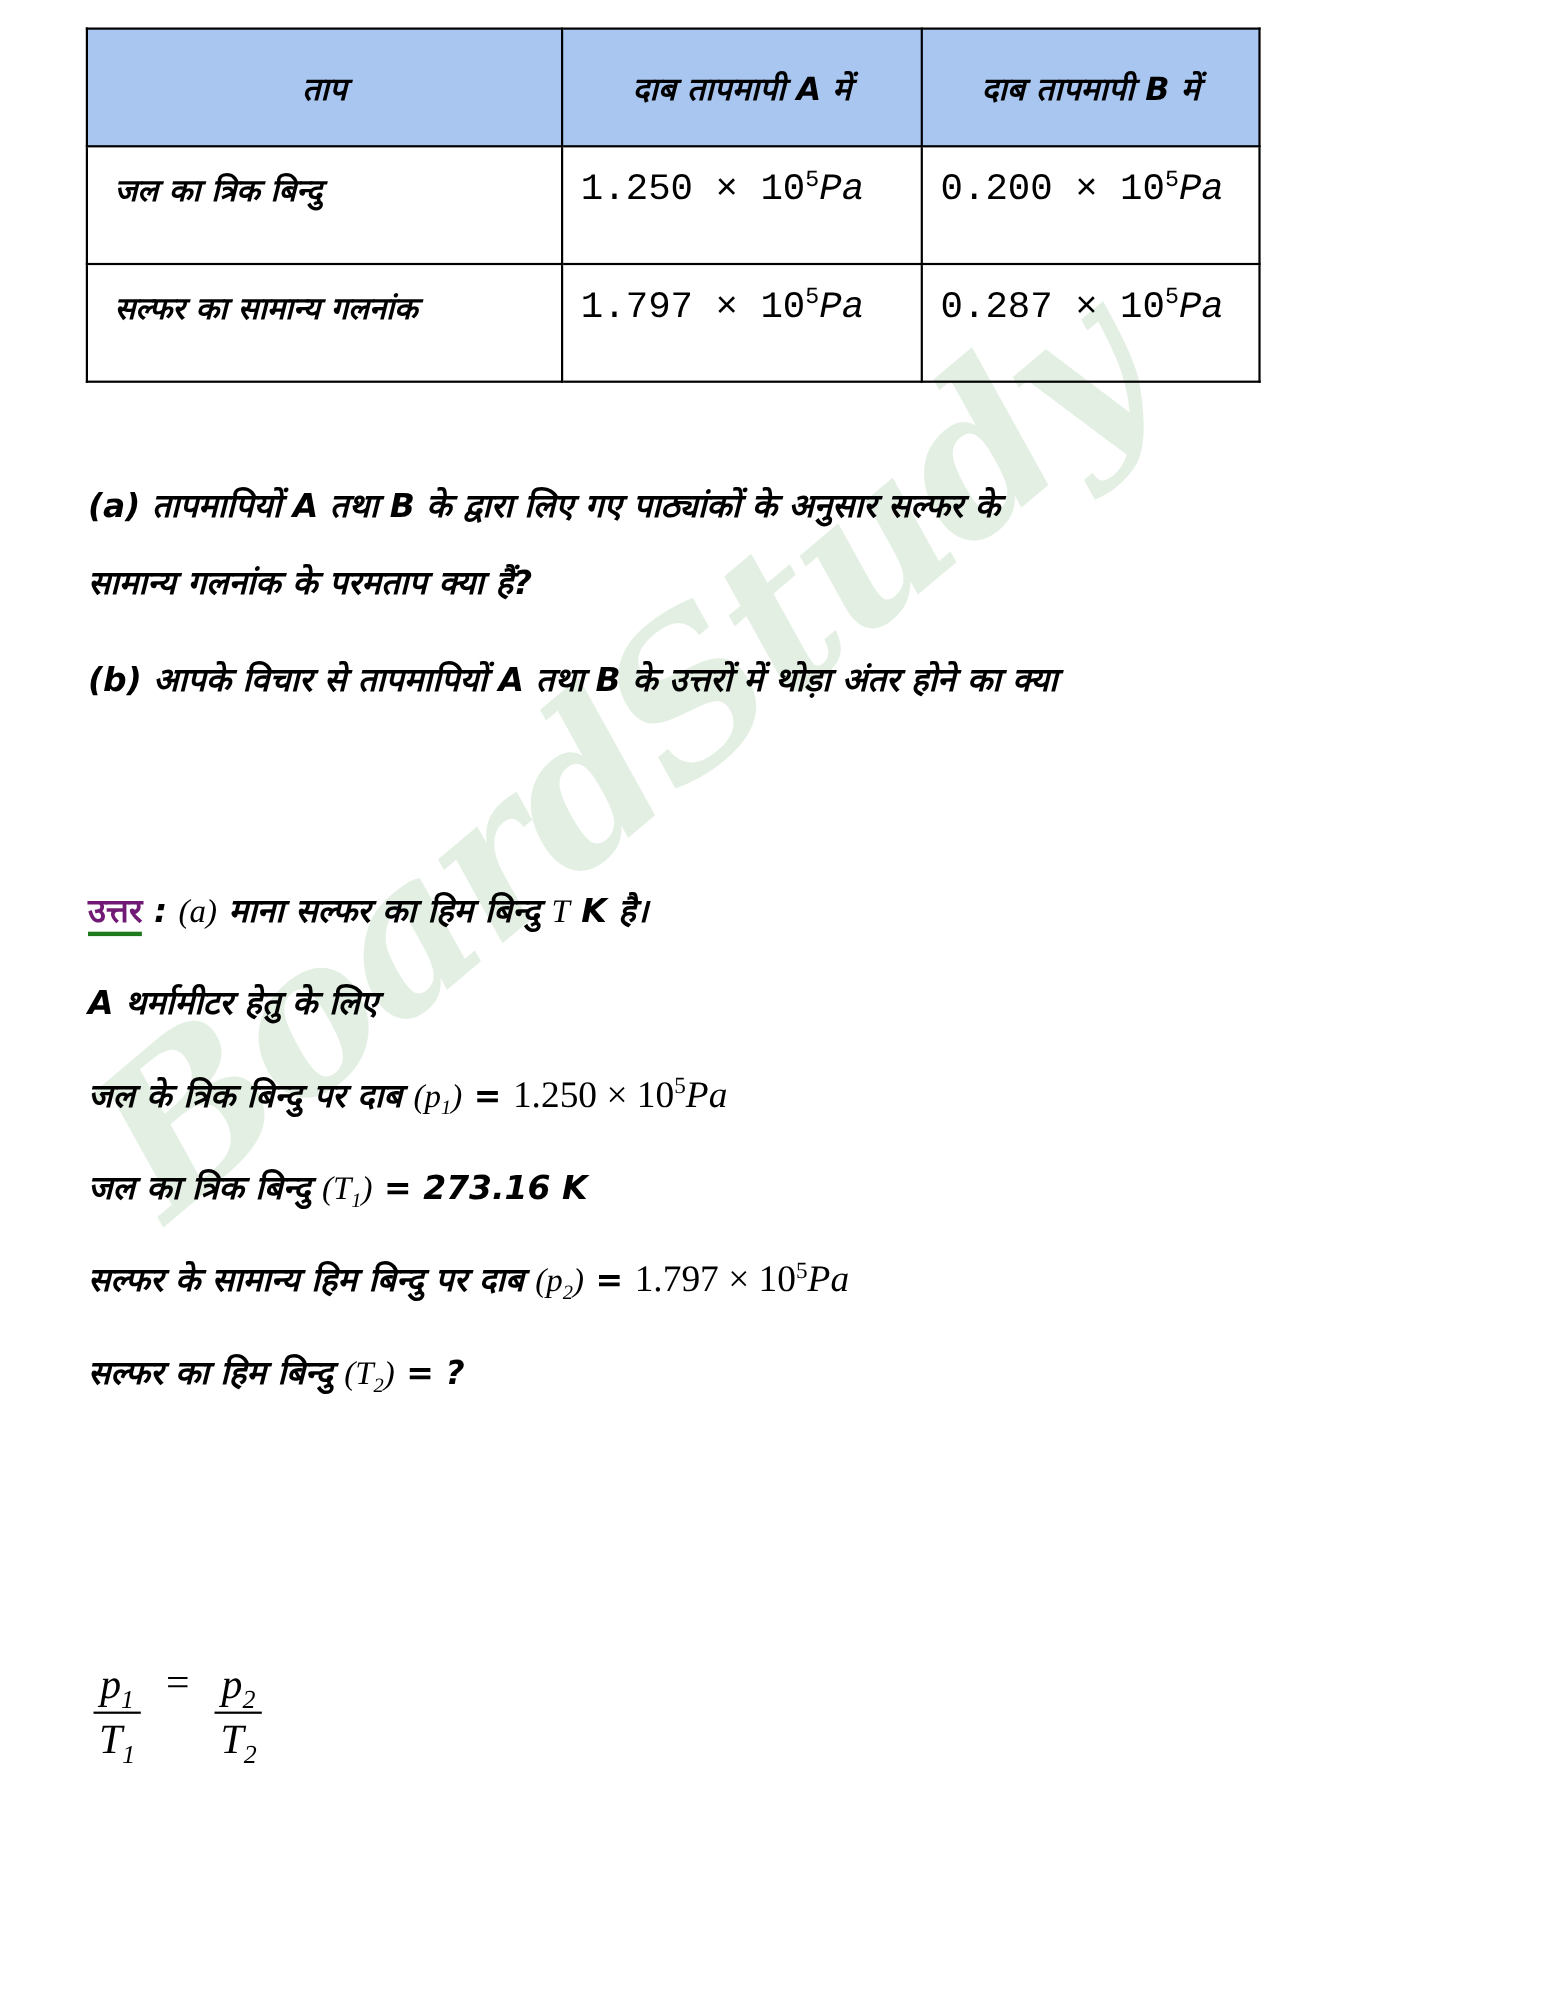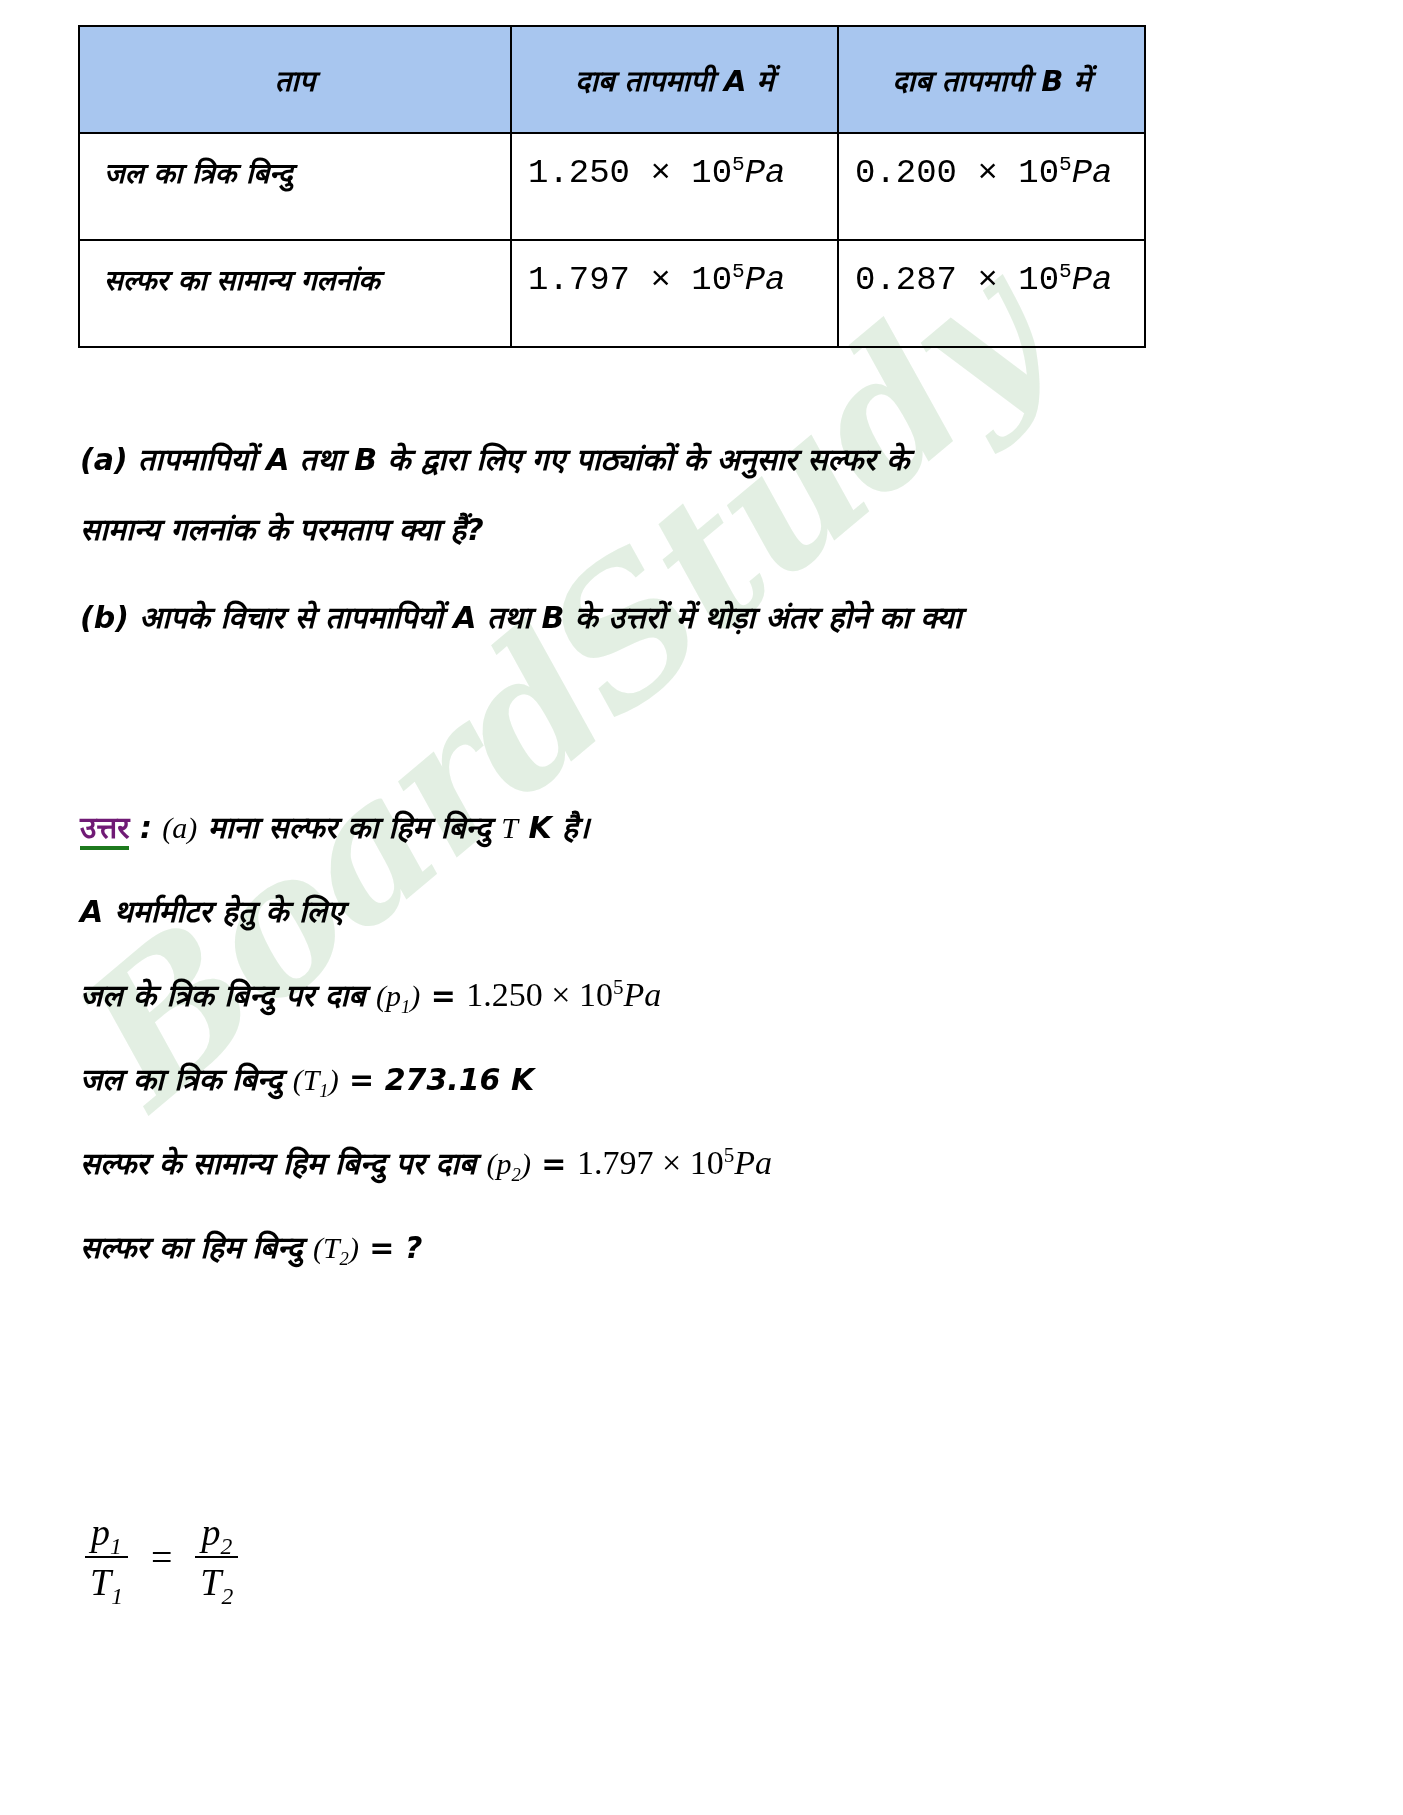--- a/index.html
+++ b/index.html
@@ -131,21 +131,20 @@
     font-weight: normal;
     font-size: 34px;
   }
 
   
   #fraction-equation {
     position: absolute;
     left: 48px;
     top: 1508px;
     display: flex;
-    align-items: center;
     font-family: "Liberation Serif", "DejaVu Serif", serif;
     font-size: 38px;
   }
   .frac {
     display: inline-flex;
     flex-direction: column;
     align-items: center;
     vertical-align: middle;
   }
   .frac .num, .frac .den {

